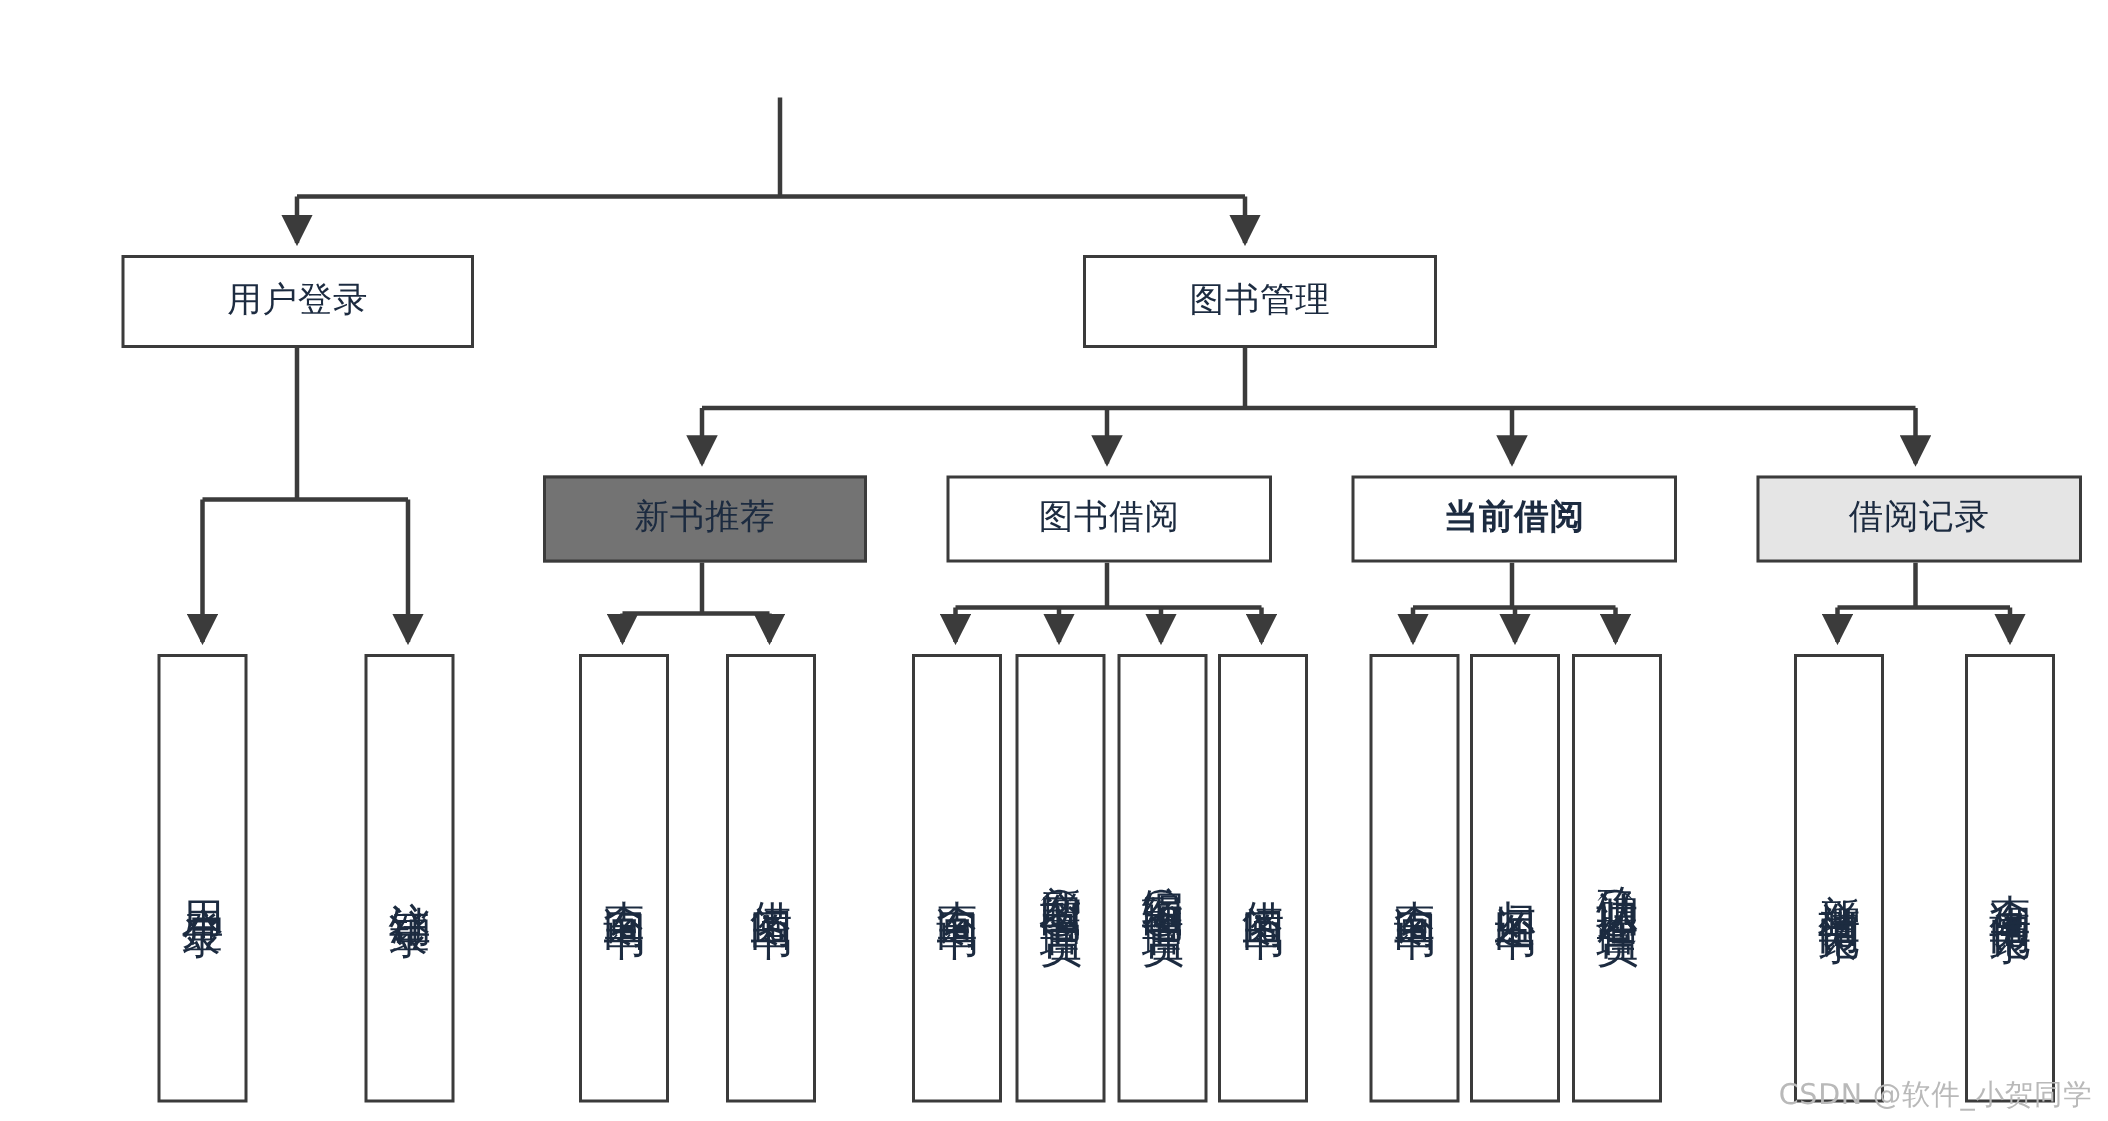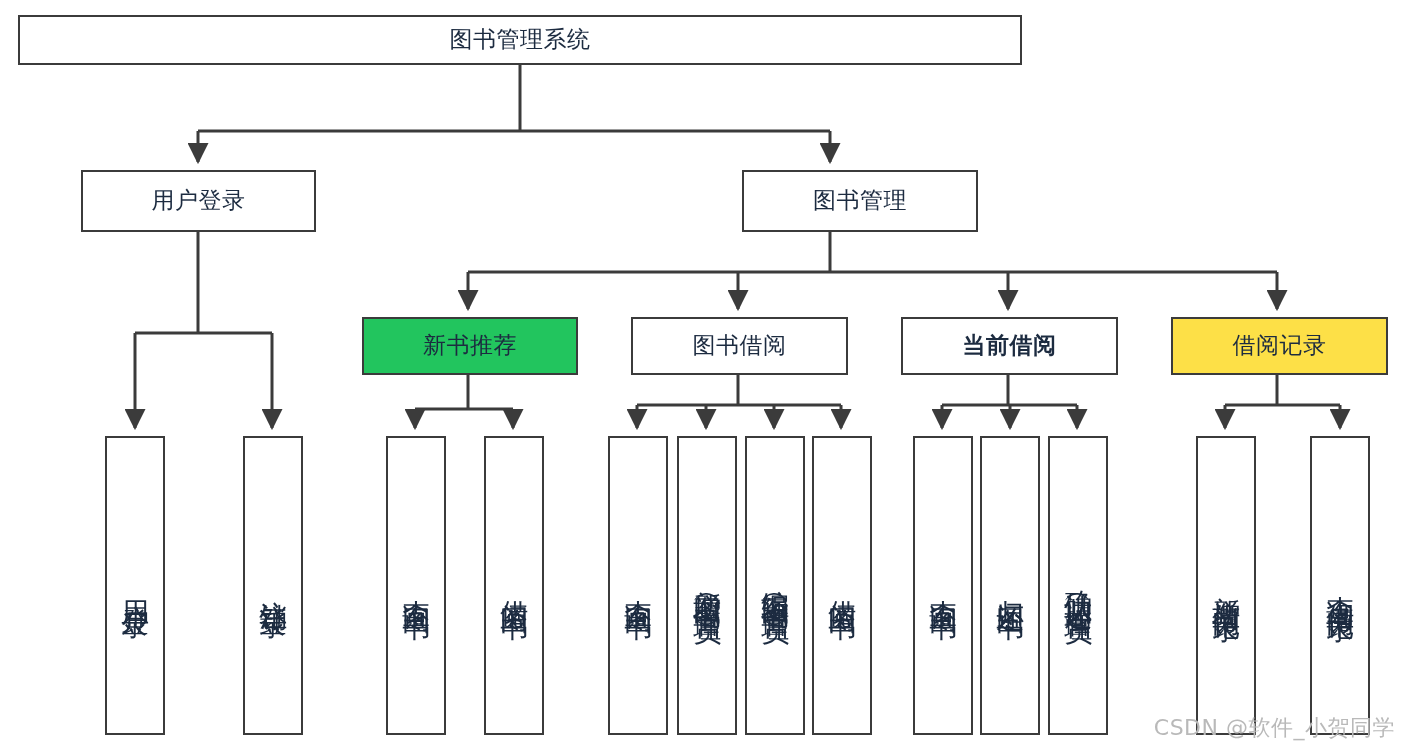--- a/index.html
+++ b/index.html
@@ -53,21 +53,21 @@
     text-orientation: upright;
     font-size: 28px;
     line-height: 1.05;
     letter-spacing: 4px;
     white-space: nowrap;
   }
   .watermark {
     position: absolute;
     right: 10px;
     bottom: 4px;
-    font-size: 22px;
+    font-size: 19px;
     color: #b9b9b9;
     white-space: nowrap;
     letter-spacing: 0.5px;
   }
 </style>
 </head>
 <body>
 
 <div id="canvas" style="background: rgb(255, 255, 255);">
 
@@ -114,41 +114,38 @@
       <path d="M 1010 405 L 1010 428" marker-end="url(#arrow)"></path>
       <path d="M 1077 405 L 1077 428" marker-end="url(#arrow)"></path>
 
       <path d="M 1277 375 L 1277 405"></path>
       <path d="M 1225 405 L 1340 405"></path>
       <path d="M 1225 405 L 1225 428" marker-end="url(#arrow)"></path>
       <path d="M 1340 405 L 1340 428" marker-end="url(#arrow)"></path>
     </g>
   </svg>
 
-  <div class="node horiz" style="left: 18px; top: 15px; width: 1004px; height: 50px; border-color: rgb(59, 59, 59); background: rgb(255, 255, 255); color: rgb(28, 43, 64);">
-    <span class="label">图书管理系统</span>
-  </div>
 
   <div class="node horiz" style="left: 81px; top: 170px; width: 235px; height: 62px; border-color: rgb(59, 59, 59); background: rgb(255, 255, 255); color: rgb(28, 43, 64);">
     <span class="label">用户登录</span>
   </div>
-  <div class="node horiz" style="left: 742px; top: 170px; width: 236px; height: 62px; border-color: rgb(59, 59, 59); background: rgb(255, 255, 255); color: rgb(28, 43, 64);">
+  <div class="node horiz" style="left: 722px; top: 170px; width: 236px; height: 62px; border-color: rgb(59, 59, 59); background: rgb(255, 255, 255); color: rgb(28, 43, 64);">
     <span class="label">图书管理</span>
   </div>
 
-  <div class="node horiz" style="left: 362px; top: 317px; width: 216px; height: 58px; border-color: rgb(59, 59, 59); background: #22c55e; color: rgb(28, 43, 64);">
+  <div class="node horiz" style="left: 362px; top: 317px; width: 216px; height: 58px; border-color: rgb(59, 59, 59); background: #737373; color: rgb(28, 43, 64);">
     <span class="label">新书推荐</span>
   </div>
   <div class="node horiz" style="left: 631px; top: 317px; width: 217px; height: 58px; border-color: rgb(59, 59, 59); background: rgb(255, 255, 255); color: rgb(28, 43, 64); align-items: center;">
     <span class="label">图书借阅</span>
   </div>
   <div class="node horiz" style="left: 901px; top: 317px; width: 217px; height: 58px; border-color: rgb(59, 59, 59); background: rgb(255, 255, 255); color: rgb(28, 43, 64); font-weight: bold;">
     <span class="label">当前借阅</span>
   </div>
-  <div class="node horiz" style="left: 1171px; top: 317px; width: 217px; height: 58px; border-color: rgb(59, 59, 59); background: #fde047; color: rgb(28, 43, 64);">
+  <div class="node horiz" style="left: 1171px; top: 317px; width: 217px; height: 58px; border-color: rgb(59, 59, 59); background: #e5e5e5; color: rgb(28, 43, 64);">
     <span class="label">借阅记录</span>
   </div>
 
   <div class="node vert" style="left: 105px; top: 436px; width: 60px; height: 299px; border-color: rgb(59, 59, 59); background: rgb(255, 255, 255); color: rgb(28, 43, 64);">
     <span class="label">用户登录</span>
   </div>
   <div class="node vert" style="left: 243px; top: 436px; width: 60px; height: 299px; border-color: rgb(59, 59, 59); background: rgb(255, 255, 255); color: rgb(28, 43, 64);">
     <span class="label">注销登录</span>
   </div>
   <div class="node vert" style="left: 386px; top: 436px; width: 60px; height: 299px; border-color: rgb(59, 59, 59); background: rgb(255, 255, 255); color: rgb(28, 43, 64);">

